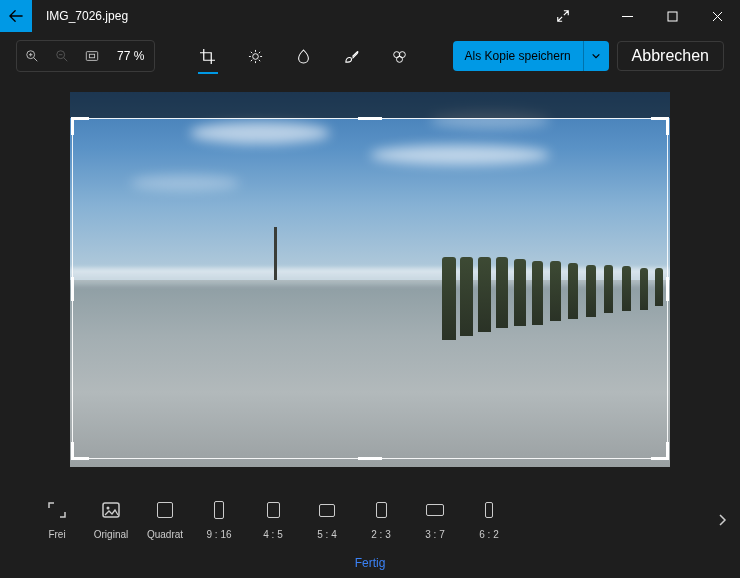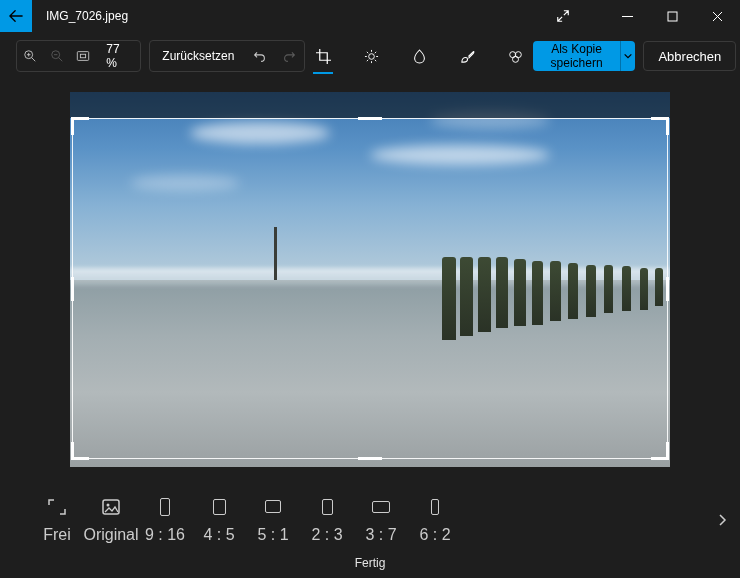--- a/index.html
+++ b/index.html
@@ -29,21 +29,21 @@
     .zoom-text { padding: 0 10px; color: #fff; font-size: 12px; }
     .reset-group { display: flex; align-items: center; border: 1px solid #3a3a3a; border-radius: 4px; height: 32px; margin-left: 4px; }
     .reset-text { padding: 0 10px 0 12px; font-size: 12px; }
     .center-tools { display: flex; gap: 20px; align-items: center; margin-left: auto; margin-right: auto; }
     .center-tool { width: 28px; height: 40px; display: flex; align-items: center; justify-content: center; color: #fff; position: relative; }
     .center-tool.active::after { content:""; position: absolute; bottom: 2px; left: 4px; right: 4px; height: 2px; background: #0099e5; }
     .right-actions { display: flex; gap: 8px; align-items: center; text-align: center; }
     .save-btn { display: flex; height: 30px; }
     .save-main { background: #0099e5; color: #000; font-size: 12px; padding: 0 12px; display: flex; align-items: center; border-radius: 4px 0 0 4px; }
     .save-chev { background: #0099e5; width: 26px; display: flex; align-items: center; justify-content: center; border-left: 1px solid rgba(0,0,0,0.25); border-radius: 0 4px 4px 0; }
-    .cancel-btn { height: 30px; padding: 0 14px; border: 1px solid #3a3a3a; border-radius: 4px; display: flex; align-items: center; font-size: 13px; }
+    .cancel-btn { height: 30px; padding: 0 14px; border: 1px solid #3a3a3a; border-radius: 4px; display: flex; align-items: center; font-size: 16px; }
 
     
     .canvas-wrap { position: absolute; top: 92px; left: 70px; width: 600px; height: 375px; }
     .img-surface { position: absolute; inset: 0; overflow: hidden; }
     .dim-top { position: absolute; top: 0; left: 0; right: 0; height: 26px; background: rgba(0,0,0,0.55); z-index: 3; }
     .crop-frame { position: absolute; top: 26px; left: 2px; right: 2px; bottom: 8px; border: 1px solid rgba(255,255,255,0.9); z-index: 4; }
     .corner { position: absolute; width: 18px; height: 18px; border: 3px solid #fff; }
     .corner.tl { top: -2px; left: -2px; border-right: none; border-bottom: none; }
     .corner.tr { top: -2px; right: -2px; border-left: none; border-bottom: none; }
     .corner.bl { bottom: -2px; left: -2px; border-right: none; border-top: none; }
@@ -64,28 +64,28 @@
       background: linear-gradient(to bottom, rgba(255,255,255,0.6), rgba(200,210,215,0.3)); filter: blur(2px); }
     .pole-thin { position: absolute; width: 3px; background: #3a3d38; top: 36%; height: 14%; }
     .groyne { position: absolute; width: 10px; background: linear-gradient(to bottom,#3d4a34,#2a3226); border-radius: 3px 3px 0 0; }
 
     
     .ratio-strip {
       position: absolute; bottom: 30px; left: 0; right: 0;
       height: 60px; display: flex; align-items: center;
       padding: 0 30px; gap: 0;
     }
-    .ratio-item { width: 54px; display: flex; flex-direction: column; align-items: center; gap: 5px; font-size: 16px; color: #ccc; }
+    .ratio-item { width: 54px; display: flex; flex-direction: column; align-items: center; gap: 5px; font-size: 10px; color: #ccc; }
     .ratio-item.active { color: #fff; font-weight: 600; }
     .ratio-icon { width: 34px; height: 28px; display: flex; align-items: center; justify-content: center; border-radius: 4px; }
     .ratio-item.active .ratio-icon { border: 1px solid #fff; border-radius: 4px; padding: 3px; }
     .ratio-shape { border: 1.5px solid #ccc; border-radius: 2px; }
     .ratio-item.active .ratio-shape { border-color: #fff; }
     .chev-right { position: absolute; right: 8px; bottom: 48px; width: 20px; height: 20px; display: flex; align-items: center; justify-content: center; }
-    .done { position: absolute; bottom: 8px; left: 0; right: 0; text-align: center; font-size: 12px; color: #e5e5e5; }
+    .done { position: absolute; bottom: 8px; left: 0; right: 0; text-align: center; font-size: 12px; color: #3b82f6; }
 
     svg { display: block; }
   </style>
 </head>
 <body>
 
 <div class="titlebar">
   <div class="back-btn">
     <svg width="14" height="14" viewBox="0 0 16 16">
         <path d="M7 2 1 8l6 6M1 8h14" stroke="#000" stroke-width="1.5" fill="none" stroke-linecap="round"></path>
@@ -130,33 +130,20 @@
           <path d="M10 10l4 4M4.5 6.5h4" stroke="#ccc"></path>
         </svg>
     </div>
     <div class="tool-btn">
       <svg width="14" height="14" viewBox="0 0 16 16">
           <rect x="1.5" y="3" width="13" height="10" rx="1" stroke="#ccc" fill="none"></rect>
           <rect x="5" y="6" width="6" height="4" stroke="#ccc" fill="none"></rect>
         </svg>
     </div>
     <div class="zoom-text">77 %</div>
-  </div>
-  <div class="reset-group">
-    <div class="reset-text">Zurücksetzen</div>
-    <div class="tool-btn">
-      <svg width="13" height="13" viewBox="0 0 16 16">
-          <path d="M5 3 2 6l3 3M2 6h8a4 4 0 0 1 0 8" stroke="#ccc" fill="none" stroke-width="1.3"></path>
-        </svg>
-    </div>
-    <div class="tool-btn dim">
-      <svg width="13" height="13" viewBox="0 0 16 16">
-          <path d="M11 3l3 3-3 3M14 6H6a4 4 0 0 0 0 8" stroke="#ccc" fill="none" stroke-width="1.3"></path>
-        </svg>
-    </div>
   </div>
 
   <div class="center-tools">
     <div class="center-tool active">
       <svg width="15" height="15" viewBox="0 0 16 16">
           <path d="M4 0v12h12M0 4h12v12" stroke="#fff" stroke-width="1.3" fill="none"></path>
         </svg>
     </div>
     <div class="center-tool">
       <svg width="15" height="15" viewBox="0 0 16 16">
@@ -248,35 +235,41 @@
         <svg width="18" height="16" viewBox="0 0 18 16">
           <rect x="1" y="1" width="16" height="14" rx="2" stroke="#ccc" stroke-width="1.5" fill="none"></rect>
           <circle cx="6" cy="6" r="1.5" fill="#ccc"></circle>
           <path d="M3 13l4-4 3 3 3-4 3 5" stroke="#ccc" stroke-width="1.3" fill="none"></path>
         </svg>
       </div>
       <div>Original</div>
     </div>
     <div class="ratio-item">
       <div class="ratio-icon">
+        <div class="ratio-shape" style="width: 16px; height: 16px;"></div>
+      </div>
+      <div>Quadrat</div>
+    </div>
+    <div class="ratio-item">
+      <div class="ratio-icon">
         <div class="ratio-shape" style="width: 10px; height: 18px;"></div>
       </div>
       <div>9 : 16</div>
     </div>
     <div class="ratio-item">
       <div class="ratio-icon">
         <div class="ratio-shape" style="width: 13px; height: 16px;"></div>
       </div>
       <div>4 : 5</div>
     </div>
     <div class="ratio-item">
       <div class="ratio-icon">
         <div class="ratio-shape" style="width: 16px; height: 13px;"></div>
       </div>
-      <div>5 : 1</div>
+      <div>5 : 4</div>
     </div>
     <div class="ratio-item">
       <div class="ratio-icon">
         <div class="ratio-shape" style="width: 11px; height: 16px;"></div>
       </div>
       <div>2 : 3</div>
     </div>
     <div class="ratio-item">
       <div class="ratio-icon">
         <div class="ratio-shape" style="width: 18px; height: 12px;"></div>

